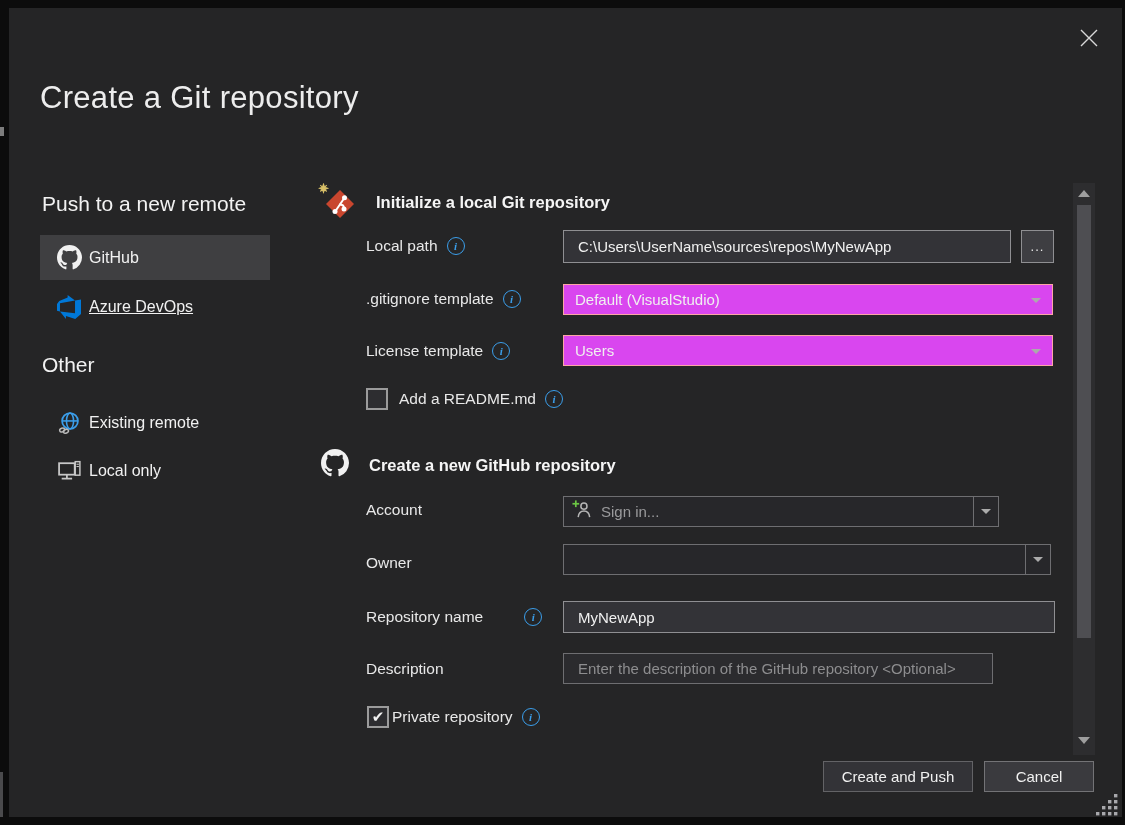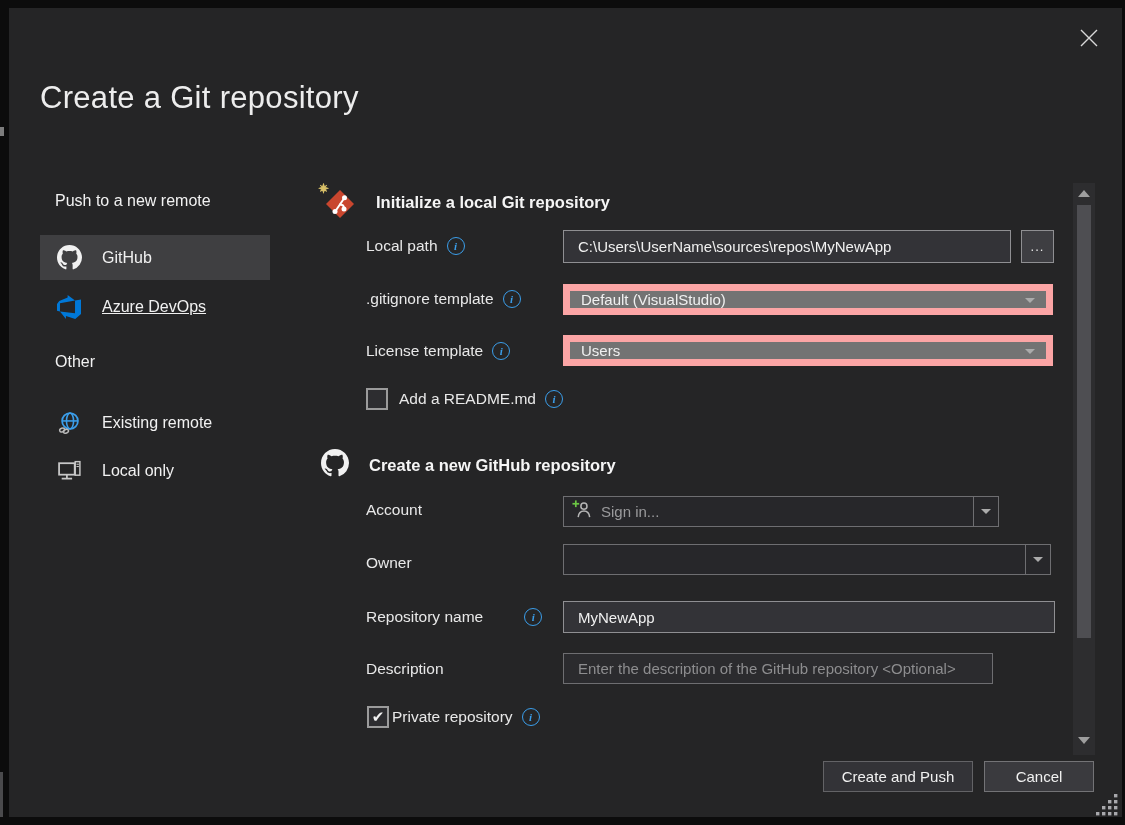--- a/index.html
+++ b/index.html
@@ -6,39 +6,39 @@
   html,body { width:1125px; height:825px; background:#0c0c0c; font-family:"Liberation Sans", sans-serif; }
   .frame { position:relative; width:1125px; height:825px; background:#0c0c0c; overflow:hidden; }
   .dialog { position:absolute; left:9px; top:8px; width:1113px; height:809px; background:#252526; }
   .abs { position:absolute; }
 
   
   .title { position:absolute; left:31px; top:72px; font-size:31px; font-weight:300; color:#ededed; letter-spacing:.3px; }
   .close-btn { position:absolute; left:1062px; top:12px; width:36px; height:36px; background:transparent; border:none; cursor:pointer; display:flex; align-items:center; justify-content:center; }
 
   
-  .side-heading { position:absolute; left:46px; font-size:16px; color:#f2f2f2; font-weight:400; }
-  .side-item { position:absolute; left:31px; width:230px; height:45px; display:flex; align-items:center; gap:20px; padding-left:16px; color:#f1f1f1; font-size:16px; cursor:pointer; }
+  .side-heading { position:absolute; left:33px; font-size:21px; color:#f2f2f2; font-weight:400; }
+  .side-item { position:absolute; left:31px; width:230px; height:45px; display:flex; align-items:center; gap:7px; padding-left:16px; color:#f1f1f1; font-size:16px; cursor:pointer; }
   .side-item.selected { background:#3f3f41; }
   .side-item .icn { width:26px; height:26px; display:flex; align-items:center; justify-content:center; }
 
   
   .sec-head { position:absolute; display:flex; align-items:center; gap:20px; color:#f5f5f5; font-size:16.5px; font-weight:bold; }
 
   
   .flabel { position:absolute; display:flex; align-items:center; gap:9px; color:#e8e8e8; font-size:15.5px; }
   .info { width:18px; height:18px; border-radius:50%; border:1.5px solid #3b9eea; color:#3b9eea; font-size:11px; font-weight:bold; font-style:italic; font-family:"Liberation Serif", serif; display:flex; align-items:center; justify-content:center; flex:0 0 auto; }
 
   
   .vs-input { position:absolute; background:#333337; border:1px solid #8f8f92; color:#f0f0f0; font-size:15px; font-family:"Liberation Sans", sans-serif; padding:0 14px; outline:none; }
   .vs-input::placeholder { color:#8d8d8f; }
   .desc-input { border-color:#6e6e71; background:#2b2b2e; }
   .browse-btn { position:absolute; background:#3e3e42; border:1px solid #8f8f92; color:#e8e8e8; font-size:13px; letter-spacing:1px; cursor:pointer; display:flex; align-items:flex-end; justify-content:center; padding-bottom:8px; }
 
-  .vs-dropdown { position:absolute; background:#737373; border:7px solid #fca5a5; color:#f0f0f0; font-size:15px; display:flex; align-items:center; padding:0 11px; cursor:pointer; }
+  .vs-dropdown { position:absolute; background:#d946ef; border:1px solid #fca5a5; color:#f0f0f0; font-size:15px; display:flex; align-items:center; padding:0 11px; cursor:pointer; }
   .vs-dropdown .arrow { position:absolute; right:11px; top:50%; margin-top:-2px; width:0; height:0; border-left:5px solid transparent; border-right:5px solid transparent; border-top:5px solid #ababab; }
 
   .vs-combo { position:absolute; background:#27272a; border:1px solid #6e6e71; display:flex; align-items:center; padding:0 8px; cursor:pointer; }
   .vs-combo .split { position:absolute; right:0; top:0; bottom:0; width:25px; border-left:1px solid #6e6e71; display:flex; align-items:center; justify-content:center; }
   .vs-combo .split .arrow { width:0; height:0; border-left:5px solid transparent; border-right:5px solid transparent; border-top:5px solid #ababab; }
   .signin-text { color:#9a9a9c; font-size:15px; margin-left:8px; }
 
   .checkbox { position:absolute; width:22px; height:22px; background:#2d2d30; border:2px solid #9b9b9b; color:#f1f1f1; font-size:15px; line-height:18px; text-align:center; cursor:pointer; }
 
   

